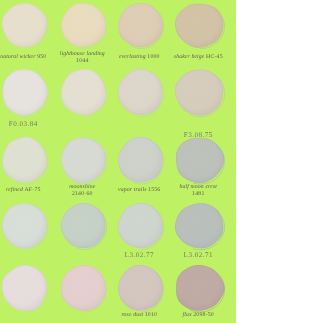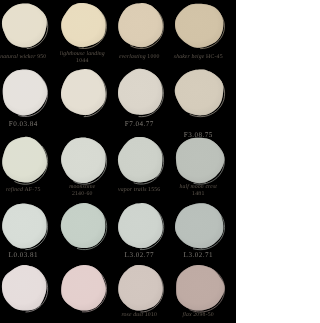--- a/index.html
+++ b/index.html
@@ -1,18 +1,18 @@
 <!DOCTYPE html>
 <html><head>
 <meta charset="utf-8">
 <style>
   html,body{margin:0;padding:0;background:#ffffff;}
   body{width:236px;height:323px;overflow:hidden;
        font-family:"Liberation Serif",serif;-webkit-font-smoothing:antialiased;text-rendering:geometricPrecision;}
-  #sheet{position:relative;width:236px;height:323px;background:#000000;}
+  #sheet{position:relative;width:236px;height:323px;background:#bef264;}
   .cell{position:absolute;}
   .cell svg{display:block;width:100%;height:100%;overflow:visible;filter:blur(0.75px);}
   .label{position:absolute;text-align:center;color:#5a534c;line-height:1.22;display:flex;align-items:center;justify-content:center;}
   .label>.inner{width:100%;}
   .label.code{font-family:"Liberation Serif",serif;font-size:7.1px;letter-spacing:.48px;color:#7a7670;}
   .label.script{font-family:"Liberation Serif",serif;font-size:5.8px;letter-spacing:.10px;color:#60584f;}
   .label.script .nm{font-style:italic;}
   .label.script .cd{font-style:normal;letter-spacing:.2px;}
   .label span{white-space:nowrap;display:inline-block;}
 </style>
@@ -147,23 +147,20 @@
             <stop offset="0%" stop-color="#dcd6cb"></stop>
             <stop offset="70%" stop-color="#DBD5CA"></stop>
             <stop offset="100%" stop-color="#d1cbc1"></stop>
           </radialGradient>
         </defs>
         <path d="M 80.75 15.46 L 84.90 19.15 L 88.60 23.30 L 91.78 27.85 L 94.42 32.74 L 96.46 37.90 L 97.89 43.27 L 98.69 48.77 L 98.83 54.32 L 98.33 59.85 L 97.19 65.29 L 95.43 70.56 L 93.06 75.58 L 90.12 80.30 L 86.66 84.64 L 82.71 88.55 L 78.33 91.97 L 73.59 94.86 L 68.54 97.17 L 63.25 98.88 L 57.80 99.97 L 52.26 100.41 L 46.71 100.20" fill="none" stroke="#ccc6bc" stroke-width="1.5" stroke-linecap="round" opacity="0.8"></path>
         <path d="M 96.94 50.00 C 97.01 52.45 96.92 54.94 96.61 57.38 C 96.30 59.82 95.78 62.28 95.09 64.65 C 94.40 67.03 93.50 69.37 92.46 71.63 C 91.42 73.89 90.21 76.12 88.84 78.22 C 87.46 80.31 85.93 82.37 84.20 84.20 C 82.48 86.03 80.55 87.77 78.48 89.20 C 76.41 90.63 74.11 91.83 71.80 92.78 C 69.48 93.72 67.00 94.35 64.58 94.87 C 62.16 95.38 59.69 95.63 57.26 95.86 C 54.83 96.09 52.43 96.20 50.00 96.24 C 47.57 96.27 45.14 96.28 42.70 96.06 C 40.27 95.84 37.79 95.54 35.40 94.93 C 33.01 94.33 30.62 93.49 28.39 92.42 C 26.16 91.34 24.02 89.97 22.04 88.49 C 20.05 87.00 18.22 85.29 16.48 83.52 C 14.75 81.75 13.14 79.84 11.65 77.86 C 10.16 75.88 8.74 73.81 7.53 71.64 C 6.32 69.46 5.22 67.17 4.39 64.82 C 3.57 62.46 2.94 59.98 2.56 57.51 C 2.19 55.04 2.07 52.49 2.14 50.00 C 2.21 47.51 2.51 44.99 2.98 42.55 C 3.44 40.11 4.09 37.68 4.93 35.36 C 5.77 33.03 6.79 30.74 7.99 28.60 C 9.19 26.45 10.61 24.40 12.14 22.49 C 13.67 20.59 15.40 18.83 17.17 17.17 C 18.94 15.50 20.82 13.98 22.76 12.50 C 24.69 11.03 26.67 9.61 28.76 8.31 C 30.85 7.01 33.00 5.72 35.28 4.71 C 37.56 3.70 39.98 2.78 42.43 2.23 C 44.89 1.68 47.48 1.40 50.00 1.44 C 52.52 1.47 55.09 1.87 57.53 2.43 C 59.98 2.98 62.38 3.85 64.70 4.77 C 67.01 5.69 69.25 6.78 71.43 7.95 C 73.60 9.12 75.74 10.37 77.76 11.79 C 79.77 13.22 81.75 14.76 83.52 16.48 C 85.28 18.21 86.93 20.12 88.34 22.14 C 89.76 24.16 90.96 26.37 92.00 28.60 C 93.03 30.83 93.86 33.18 94.55 35.52 C 95.25 37.87 95.80 40.27 96.19 42.68 C 96.59 45.10 96.87 47.55 96.94 50.00 Z" fill="url(#g6)"></path>
         <path d="M 96.94 50.00 C 97.01 52.45 96.92 54.94 96.61 57.38 C 96.30 59.82 95.78 62.28 95.09 64.65 C 94.40 67.03 93.50 69.37 92.46 71.63 C 91.42 73.89 90.21 76.12 88.84 78.22 C 87.46 80.31 85.93 82.37 84.20 84.20 C 82.48 86.03 80.55 87.77 78.48 89.20 C 76.41 90.63 74.11 91.83 71.80 92.78 C 69.48 93.72 67.00 94.35 64.58 94.87 C 62.16 95.38 59.69 95.63 57.26 95.86 C 54.83 96.09 52.43 96.20 50.00 96.24 C 47.57 96.27 45.14 96.28 42.70 96.06 C 40.27 95.84 37.79 95.54 35.40 94.93 C 33.01 94.33 30.62 93.49 28.39 92.42 C 26.16 91.34 24.02 89.97 22.04 88.49 C 20.05 87.00 18.22 85.29 16.48 83.52 C 14.75 81.75 13.14 79.84 11.65 77.86 C 10.16 75.88 8.74 73.81 7.53 71.64 C 6.32 69.46 5.22 67.17 4.39 64.82 C 3.57 62.46 2.94 59.98 2.56 57.51 C 2.19 55.04 2.07 52.49 2.14 50.00 C 2.21 47.51 2.51 44.99 2.98 42.55 C 3.44 40.11 4.09 37.68 4.93 35.36 C 5.77 33.03 6.79 30.74 7.99 28.60 C 9.19 26.45 10.61 24.40 12.14 22.49 C 13.67 20.59 15.40 18.83 17.17 17.17 C 18.94 15.50 20.82 13.98 22.76 12.50 C 24.69 11.03 26.67 9.61 28.76 8.31 C 30.85 7.01 33.00 5.72 35.28 4.71 C 37.56 3.70 39.98 2.78 42.43 2.23 C 44.89 1.68 47.48 1.40 50.00 1.44 C 52.52 1.47 55.09 1.87 57.53 2.43 C 59.98 2.98 62.38 3.85 64.70 4.77 C 67.01 5.69 69.25 6.78 71.43 7.95 C 73.60 9.12 75.74 10.37 77.76 11.79 C 79.77 13.22 81.75 14.76 83.52 16.48 C 85.28 18.21 86.93 20.12 88.34 22.14 C 89.76 24.16 90.96 26.37 92.00 28.60 C 93.03 30.83 93.86 33.18 94.55 35.52 C 95.25 37.87 95.80 40.27 96.19 42.68 C 96.59 45.10 96.87 47.55 96.94 50.00 Z" fill="none" stroke="#ccc6bc" stroke-width="3" opacity="0.55" clip-path="url(#cp6)"></path>
       </svg>
     </div>
-    <div class="label code" style="left: 116.8px; top: 117px; width: 45px; height: 14px;">
-      <div class="inner"><span class="cd">F7.04.77</span></div>
-    </div>
     <div class="cell" style="left: 174px; top: 68px; width: 51px; height: 48.5px;">
       <svg viewBox="0 0 100 100" preserveAspectRatio="none">
         <defs>
           <clipPath id="cp7">
             <path d="M 96.44 50.00 C 96.22 52.44 95.88 54.82 95.48 57.20 C 95.07 59.59 94.65 61.96 94.03 64.31 C 93.41 66.65 92.70 69.02 91.75 71.27 C 90.79 73.52 89.63 75.75 88.28 77.81 C 86.92 79.87 85.33 81.83 83.63 83.63 C 81.92 85.43 80.03 87.10 78.05 88.61 C 76.08 90.13 73.96 91.53 71.76 92.71 C 69.56 93.90 67.23 94.95 64.86 95.73 C 62.48 96.51 59.98 97.08 57.51 97.40 C 55.03 97.73 52.49 97.78 50.00 97.69 C 47.51 97.59 45.02 97.27 42.58 96.83 C 40.14 96.40 37.71 95.82 35.35 95.08 C 32.99 94.33 30.63 93.47 28.42 92.36 C 26.20 91.26 24.02 89.95 22.08 88.43 C 20.13 86.92 18.33 85.13 16.73 83.27 C 15.13 81.41 13.76 79.33 12.47 77.27 C 11.18 75.21 10.07 73.06 8.97 70.91 C 7.86 68.75 6.80 66.60 5.84 64.35 C 4.88 62.10 3.88 59.81 3.19 57.41 C 2.49 55.02 1.87 52.51 1.64 50.00 C 1.42 47.49 1.47 44.87 1.84 42.37 C 2.21 39.87 2.96 37.37 3.87 35.01 C 4.78 32.65 5.99 30.39 7.28 28.23 C 8.56 26.08 10.03 24.03 11.58 22.09 C 13.13 20.15 14.80 18.29 16.59 16.59 C 18.39 14.90 20.31 13.31 22.33 11.92 C 24.35 10.53 26.52 9.30 28.72 8.25 C 30.93 7.19 33.24 6.31 35.56 5.57 C 37.89 4.82 40.27 4.22 42.68 3.77 C 45.08 3.32 47.54 2.98 50.00 2.89 C 52.46 2.79 54.97 2.86 57.41 3.20 C 59.85 3.54 62.31 4.13 64.65 4.92 C 66.99 5.70 69.26 6.76 71.45 7.90 C 73.65 9.03 75.75 10.35 77.80 11.74 C 79.85 13.13 81.87 14.60 83.76 16.24 C 85.66 17.87 87.55 19.61 89.17 21.54 C 90.78 23.48 92.30 25.62 93.44 27.87 C 94.58 30.12 95.44 32.60 96.00 35.05 C 96.56 37.51 96.74 40.09 96.82 42.58 C 96.89 45.08 96.67 47.56 96.44 50.00 Z"></path>
           </clipPath>
           <radialGradient id="g7" cx="45%" cy="43%" r="60%">
             <stop offset="0%" stop-color="#d6cdbc"></stop>
             <stop offset="70%" stop-color="#D5CCBB"></stop>
             <stop offset="100%" stop-color="#cbc3b3"></stop>
@@ -267,23 +264,20 @@
             <stop offset="0%" stop-color="#d8ded8"></stop>
             <stop offset="70%" stop-color="#D7DDD7"></stop>
             <stop offset="100%" stop-color="#cdd3cd"></stop>
           </radialGradient>
         </defs>
         <path d="M 83.74 17.76 L 87.31 21.43 L 90.48 25.47 L 93.18 29.83 L 95.41 34.45 L 97.12 39.29 L 98.30 44.28 L 98.94 49.37 L 99.03 54.50 L 98.56 59.61 L 97.55 64.64 L 96.01 69.53 L 93.94 74.22 L 91.38 78.67 L 88.36 82.81 L 84.91 86.61 L 81.07 90.01 L 76.89 92.98 L 72.41 95.49 L 67.69 97.49 L 62.78 98.98 L 57.74 99.93 L 52.63 100.33" fill="none" stroke="#c8cec8" stroke-width="1.5" stroke-linecap="round" opacity="0.8"></path>
         <path d="M 97.19 50.00 C 97.22 52.47 97.16 54.97 96.83 57.42 C 96.50 59.86 95.98 62.34 95.20 64.69 C 94.42 67.03 93.37 69.33 92.16 71.48 C 90.96 73.63 89.49 75.66 87.97 77.59 C 86.44 79.51 84.76 81.30 83.01 83.01 C 81.26 84.72 79.43 86.34 77.48 87.83 C 75.54 89.32 73.51 90.73 71.37 91.93 C 69.23 93.14 66.97 94.22 64.65 95.08 C 62.33 95.94 59.90 96.61 57.46 97.09 C 55.02 97.57 52.50 97.86 50.00 97.95 C 47.50 98.05 44.94 97.97 42.45 97.65 C 39.96 97.32 37.44 96.80 35.05 96.00 C 32.67 95.20 30.32 94.12 28.17 92.85 C 26.01 91.58 23.99 90.00 22.13 88.36 C 20.27 86.72 18.60 84.85 17.00 83.00 C 15.40 81.14 13.95 79.20 12.53 77.22 C 11.12 75.24 9.75 73.24 8.53 71.13 C 7.31 69.02 6.11 66.84 5.19 64.56 C 4.27 62.28 3.49 59.87 3.02 57.44 C 2.56 55.01 2.36 52.48 2.39 50.00 C 2.42 47.52 2.76 45.02 3.20 42.59 C 3.64 40.15 4.29 37.75 5.04 35.39 C 5.79 33.03 6.65 30.70 7.69 28.44 C 8.73 26.19 9.89 23.94 11.27 21.86 C 12.65 19.79 14.23 17.77 15.98 15.98 C 17.73 14.19 19.70 12.55 21.76 11.13 C 23.82 9.72 26.06 8.50 28.33 7.47 C 30.59 6.43 32.97 5.59 35.35 4.92 C 37.74 4.25 40.19 3.75 42.63 3.46 C 45.07 3.16 47.56 3.06 50.00 3.15 C 52.44 3.25 54.89 3.57 57.28 4.01 C 59.68 4.46 62.03 5.11 64.35 5.84 C 66.67 6.56 68.95 7.41 71.20 8.38 C 73.45 9.36 75.71 10.40 77.85 11.67 C 79.99 12.93 82.14 14.33 84.04 15.96 C 85.93 17.60 87.74 19.48 89.23 21.50 C 90.72 23.52 91.98 25.80 93.00 28.09 C 94.02 30.39 94.74 32.85 95.35 35.27 C 95.96 37.69 96.35 40.16 96.65 42.61 C 96.96 45.07 97.16 47.53 97.19 50.00 Z" fill="url(#g12)"></path>
         <path d="M 97.19 50.00 C 97.22 52.47 97.16 54.97 96.83 57.42 C 96.50 59.86 95.98 62.34 95.20 64.69 C 94.42 67.03 93.37 69.33 92.16 71.48 C 90.96 73.63 89.49 75.66 87.97 77.59 C 86.44 79.51 84.76 81.30 83.01 83.01 C 81.26 84.72 79.43 86.34 77.48 87.83 C 75.54 89.32 73.51 90.73 71.37 91.93 C 69.23 93.14 66.97 94.22 64.65 95.08 C 62.33 95.94 59.90 96.61 57.46 97.09 C 55.02 97.57 52.50 97.86 50.00 97.95 C 47.50 98.05 44.94 97.97 42.45 97.65 C 39.96 97.32 37.44 96.80 35.05 96.00 C 32.67 95.20 30.32 94.12 28.17 92.85 C 26.01 91.58 23.99 90.00 22.13 88.36 C 20.27 86.72 18.60 84.85 17.00 83.00 C 15.40 81.14 13.95 79.20 12.53 77.22 C 11.12 75.24 9.75 73.24 8.53 71.13 C 7.31 69.02 6.11 66.84 5.19 64.56 C 4.27 62.28 3.49 59.87 3.02 57.44 C 2.56 55.01 2.36 52.48 2.39 50.00 C 2.42 47.52 2.76 45.02 3.20 42.59 C 3.64 40.15 4.29 37.75 5.04 35.39 C 5.79 33.03 6.65 30.70 7.69 28.44 C 8.73 26.19 9.89 23.94 11.27 21.86 C 12.65 19.79 14.23 17.77 15.98 15.98 C 17.73 14.19 19.70 12.55 21.76 11.13 C 23.82 9.72 26.06 8.50 28.33 7.47 C 30.59 6.43 32.97 5.59 35.35 4.92 C 37.74 4.25 40.19 3.75 42.63 3.46 C 45.07 3.16 47.56 3.06 50.00 3.15 C 52.44 3.25 54.89 3.57 57.28 4.01 C 59.68 4.46 62.03 5.11 64.35 5.84 C 66.67 6.56 68.95 7.41 71.20 8.38 C 73.45 9.36 75.71 10.40 77.85 11.67 C 79.99 12.93 82.14 14.33 84.04 15.96 C 85.93 17.60 87.74 19.48 89.23 21.50 C 90.72 23.52 91.98 25.80 93.00 28.09 C 94.02 30.39 94.74 32.85 95.35 35.27 C 95.96 37.69 96.35 40.16 96.65 42.61 C 96.96 45.07 97.16 47.53 97.19 50.00 Z" fill="none" stroke="#c8cec8" stroke-width="3" opacity="0.55" clip-path="url(#cp12)"></path>
       </svg>
     </div>
-    <div class="label code" style="left: -0.2px; top: 248px; width: 47px; height: 14px;">
-      <div class="inner"><span class="cd">L0.03.81</span></div>
-    </div>
     <div class="cell" style="left: 60px; top: 201.5px; width: 47px; height: 47.5px;">
       <svg viewBox="0 0 100 100" preserveAspectRatio="none">
         <defs>
           <clipPath id="cp13">
             <path d="M 96.54 50.00 C 96.55 52.44 96.45 54.89 96.15 57.31 C 95.85 59.73 95.41 62.17 94.75 64.54 C 94.09 66.90 93.23 69.26 92.20 71.50 C 91.17 73.75 89.94 75.94 88.56 78.01 C 87.17 80.08 85.62 82.09 83.92 83.92 C 82.21 85.74 80.33 87.49 78.32 88.98 C 76.31 90.48 74.11 91.81 71.85 92.89 C 69.59 93.96 67.16 94.78 64.75 95.41 C 62.34 96.04 59.85 96.40 57.39 96.65 C 54.93 96.90 52.46 96.96 50.00 96.92 C 47.54 96.88 45.08 96.74 42.65 96.42 C 40.21 96.09 37.75 95.66 35.39 94.97 C 33.03 94.27 30.66 93.38 28.47 92.26 C 26.27 91.14 24.17 89.74 22.23 88.23 C 20.29 86.71 18.51 84.96 16.83 83.17 C 15.15 81.38 13.62 79.46 12.16 77.49 C 10.70 75.53 9.31 73.49 8.07 71.36 C 6.83 69.24 5.64 67.02 4.71 64.72 C 3.77 62.41 2.97 59.98 2.48 57.53 C 1.99 55.07 1.74 52.51 1.74 50.00 C 1.75 47.49 2.05 44.94 2.52 42.48 C 3.00 40.02 3.72 37.58 4.59 35.24 C 5.46 32.91 6.52 30.62 7.73 28.46 C 8.94 26.30 10.34 24.22 11.86 22.29 C 13.39 20.36 15.09 18.55 16.88 16.88 C 18.67 15.22 20.61 13.70 22.60 12.29 C 24.59 10.88 26.67 9.59 28.81 8.42 C 30.96 7.25 33.17 6.15 35.46 5.25 C 37.75 4.35 40.14 3.54 42.56 3.02 C 44.98 2.50 47.51 2.16 50.00 2.12 C 52.49 2.08 55.03 2.34 57.48 2.78 C 59.93 3.23 62.35 3.97 64.68 4.81 C 67.02 5.64 69.29 6.67 71.51 7.79 C 73.72 8.91 75.89 10.14 77.95 11.53 C 80.01 12.92 82.04 14.43 83.86 16.14 C 85.68 17.85 87.41 19.74 88.85 21.77 C 90.30 23.80 91.53 26.05 92.54 28.33 C 93.54 30.60 94.27 33.03 94.87 35.42 C 95.46 37.82 95.83 40.27 96.11 42.70 C 96.39 45.13 96.54 47.56 96.54 50.00 Z"></path>
           </clipPath>
           <radialGradient id="g13" cx="45%" cy="43%" r="60%">
             <stop offset="0%" stop-color="#c6d1c8"></stop>
             <stop offset="70%" stop-color="#C5D0C7"></stop>
             <stop offset="100%" stop-color="#bcc7be"></stop>

